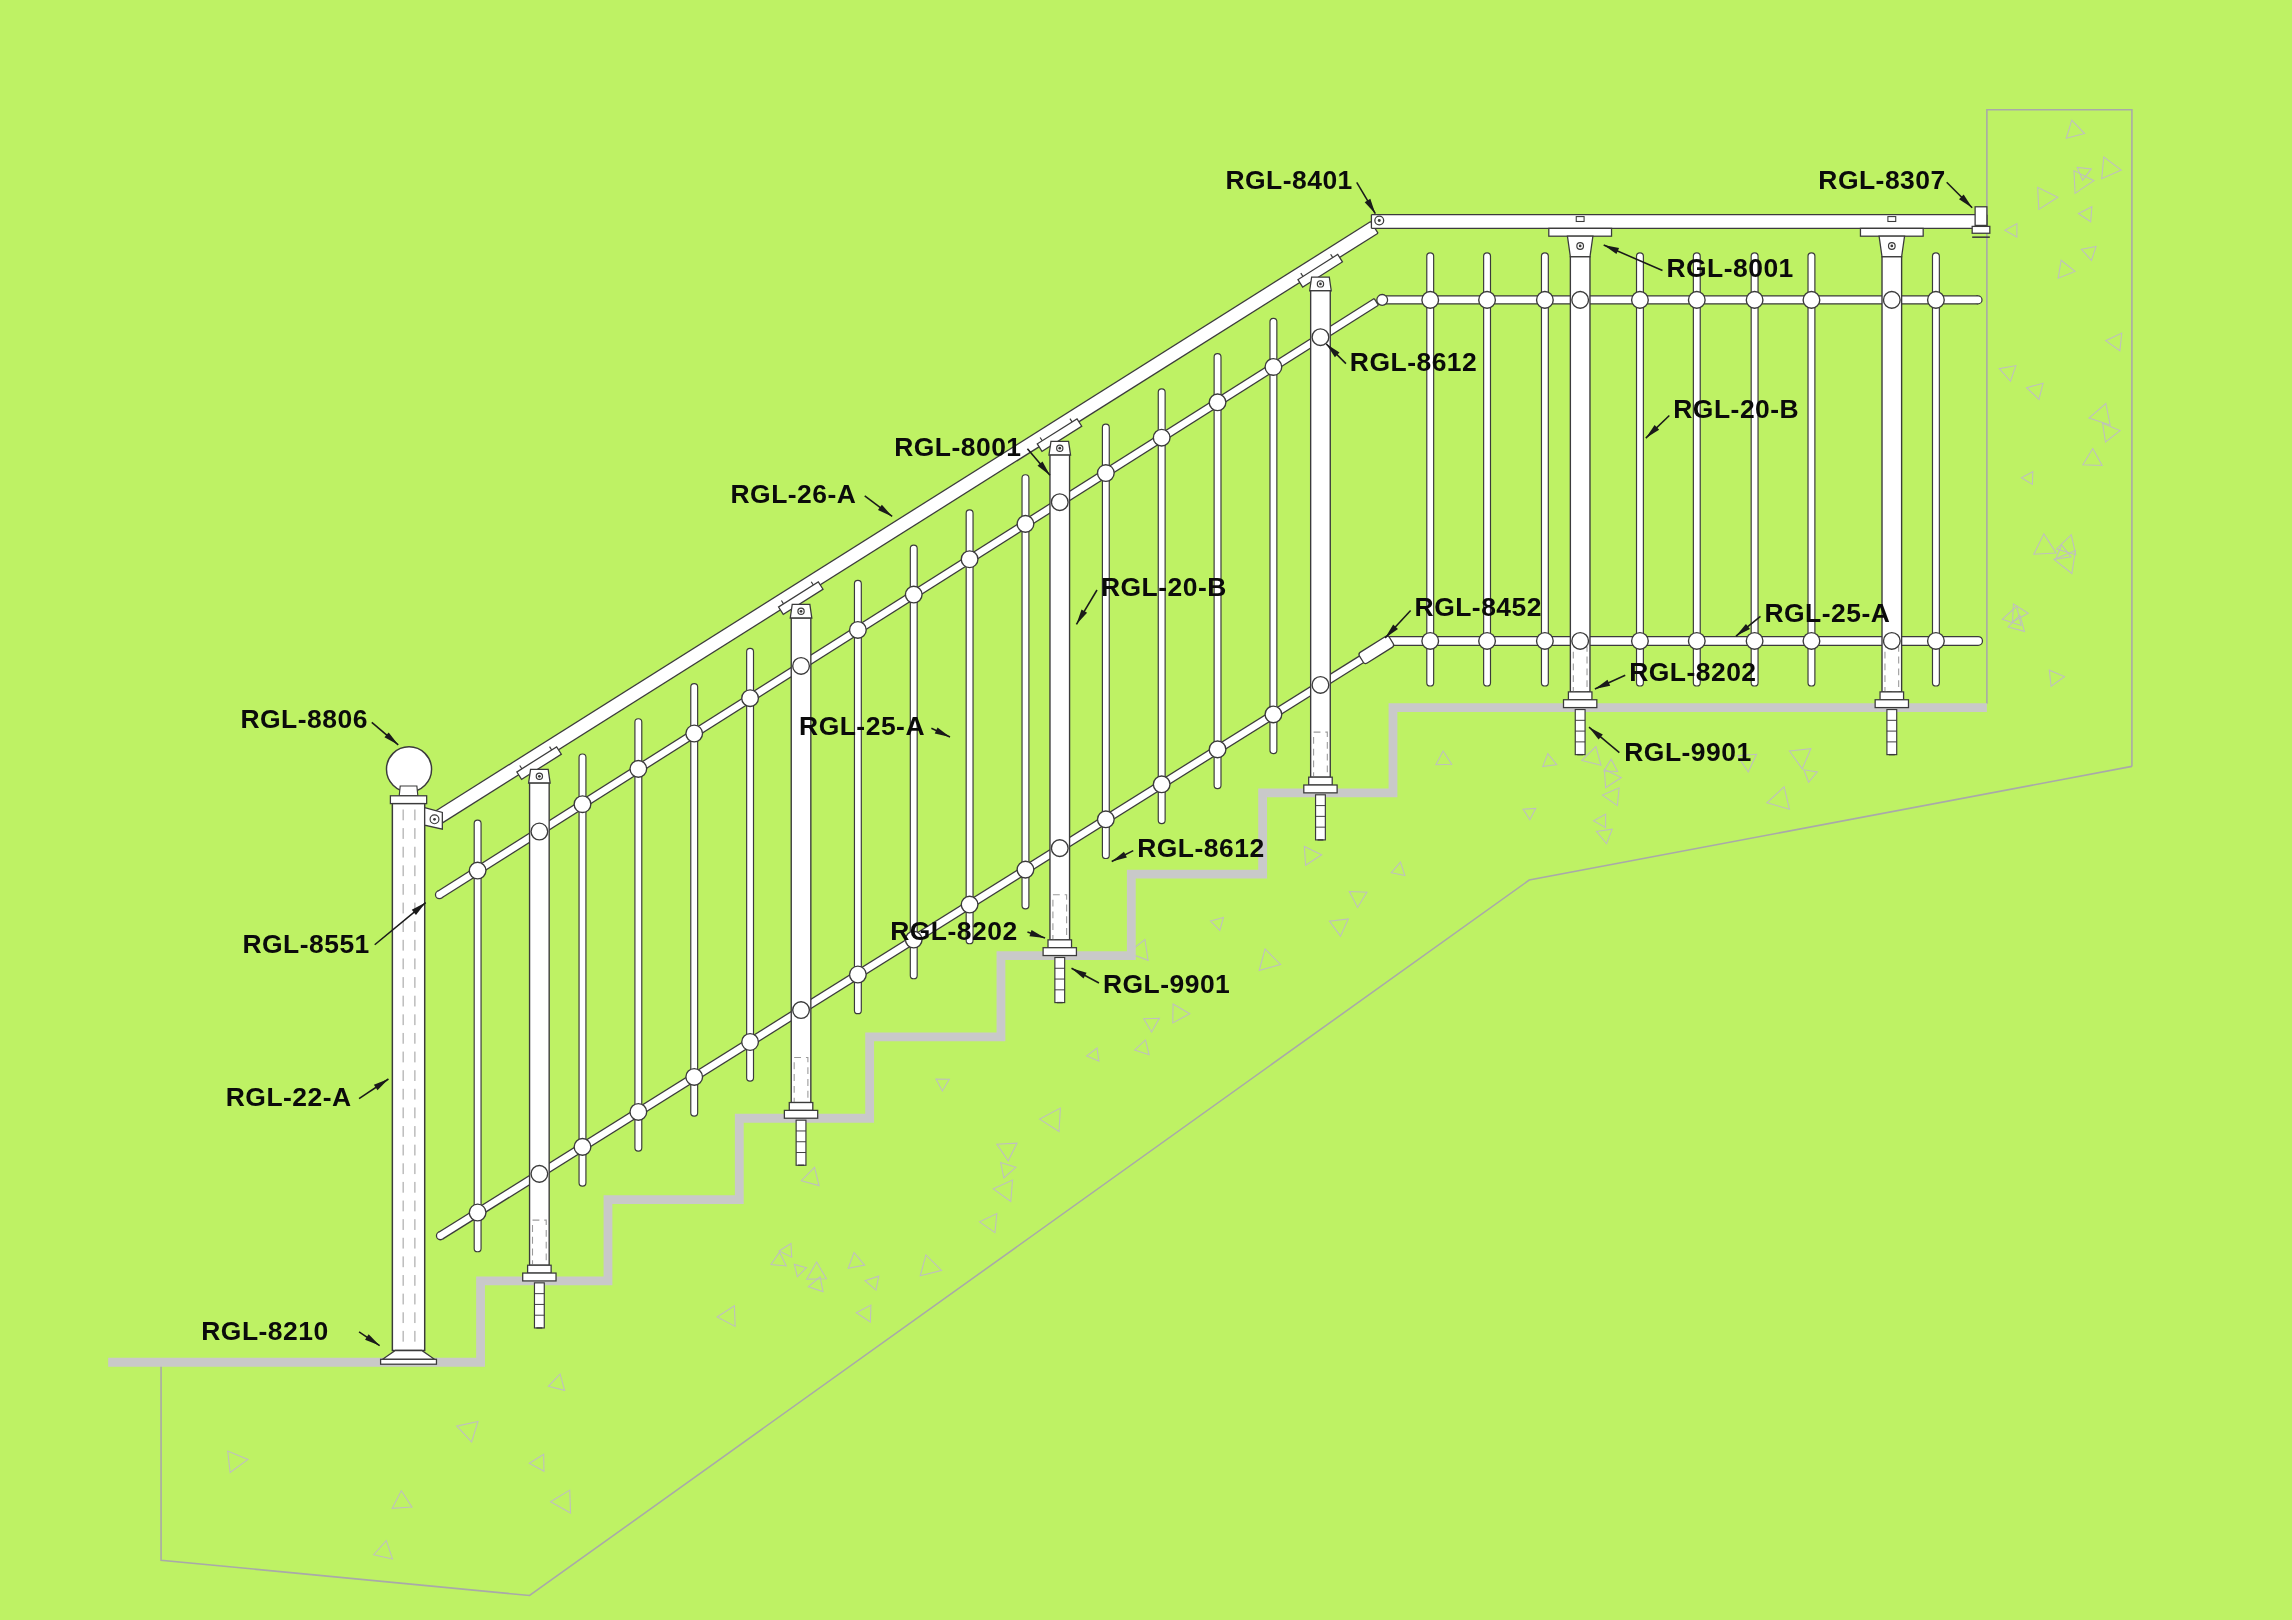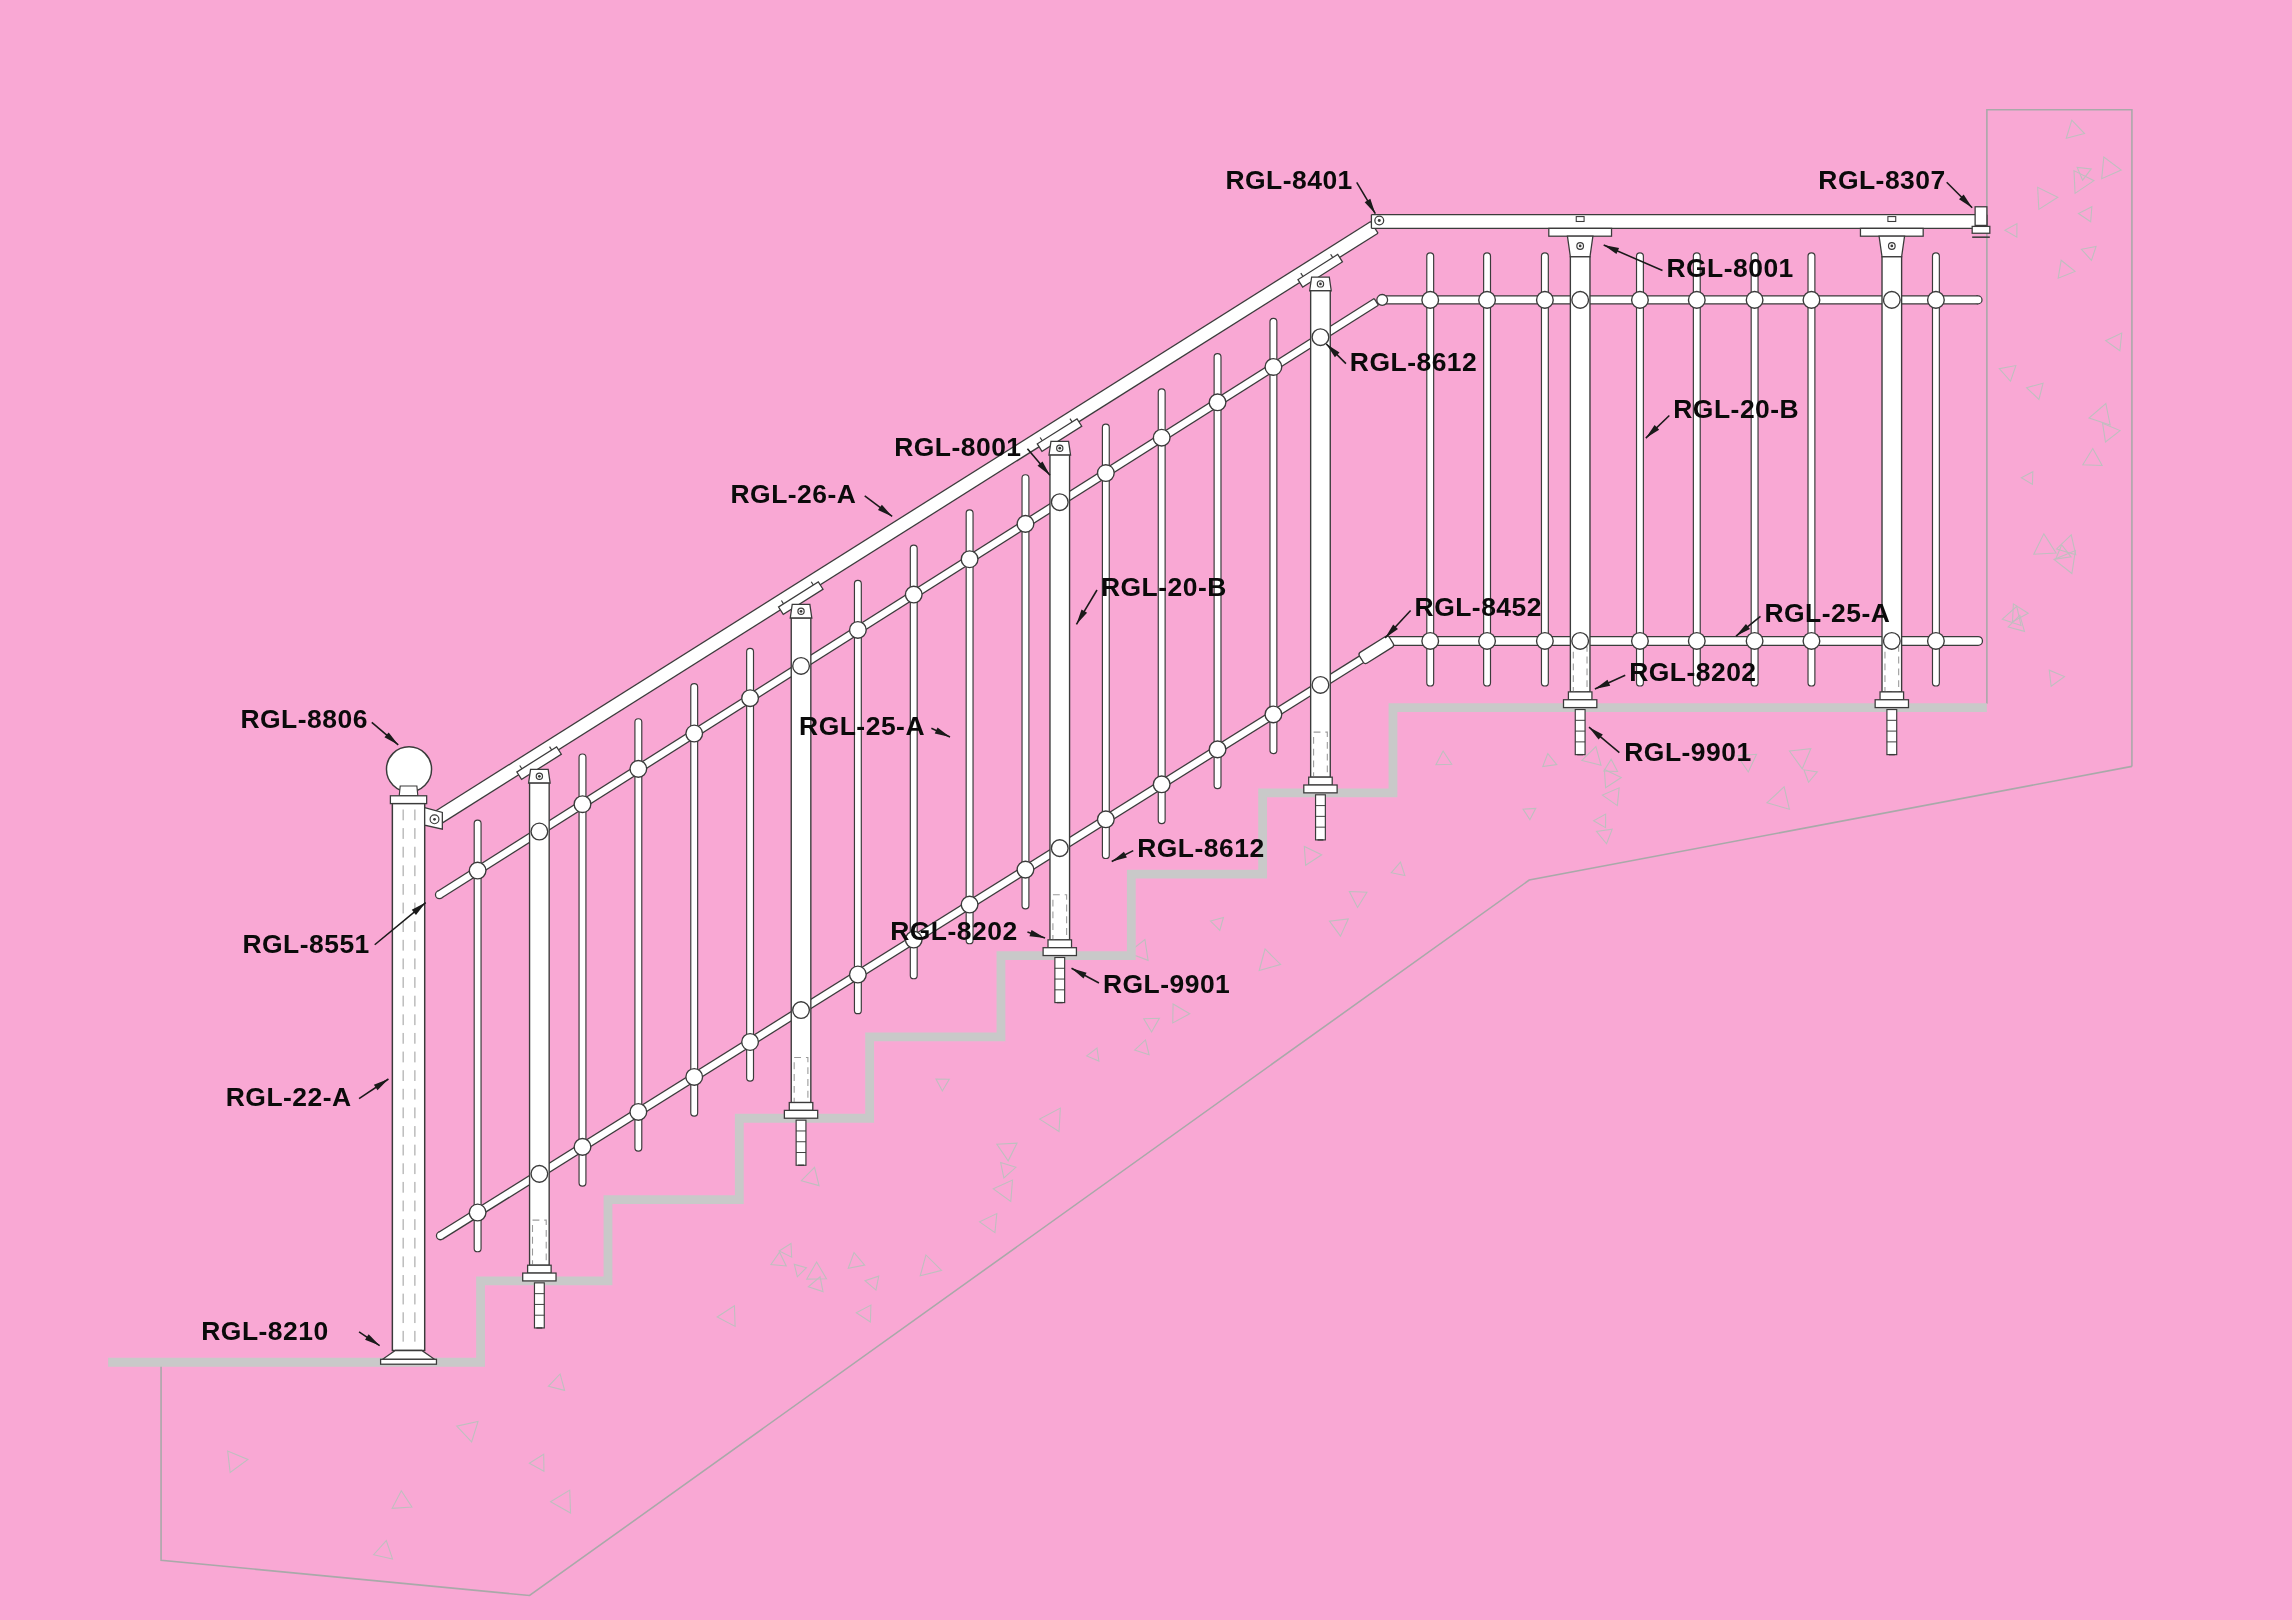--- a/index.html
+++ b/index.html
@@ -1,16 +1,16 @@
 <!DOCTYPE html>
 <html><head>
 <meta charset="utf-8">
 <style>
   html,body{margin:0;padding:0;background:#ffffff;}
-  #stage{position:relative;width:2293px;height:1620px;background:#f9a8d4;overflow:hidden;}
+  #stage{position:relative;width:2293px;height:1620px;background:#bef264;overflow:hidden;}
   svg{display:block}
   .lbl{font:700 27px "Liberation Sans", sans-serif; fill:#0b0b0b; letter-spacing:.5px}
 </style>
 </head>
 <body>
 
 <div id="stage">
   <svg id="drawing" width="2293" height="1620" viewBox="0 0 2339 1653" xmlns="http://www.w3.org/2000/svg">
       <g>
         <polyline points="164,1386 164,1592 540,1628 1560,898 2175,782" fill="none" stroke="#a9a9a9" stroke-width="1.6"></polyline>

